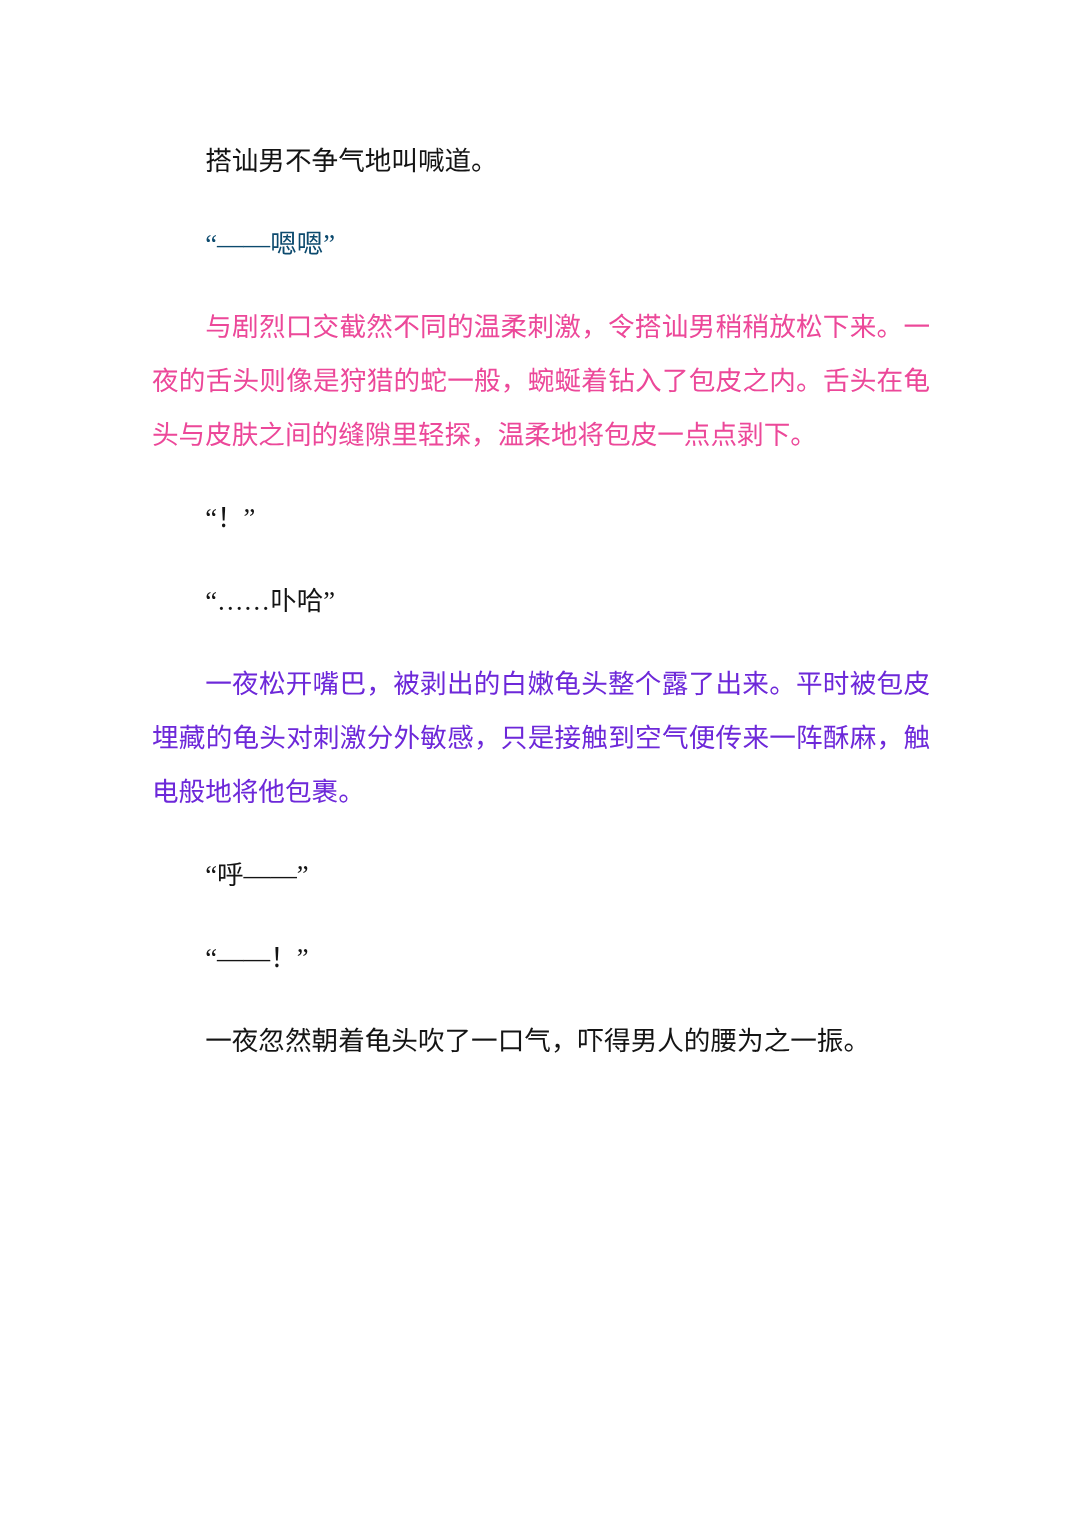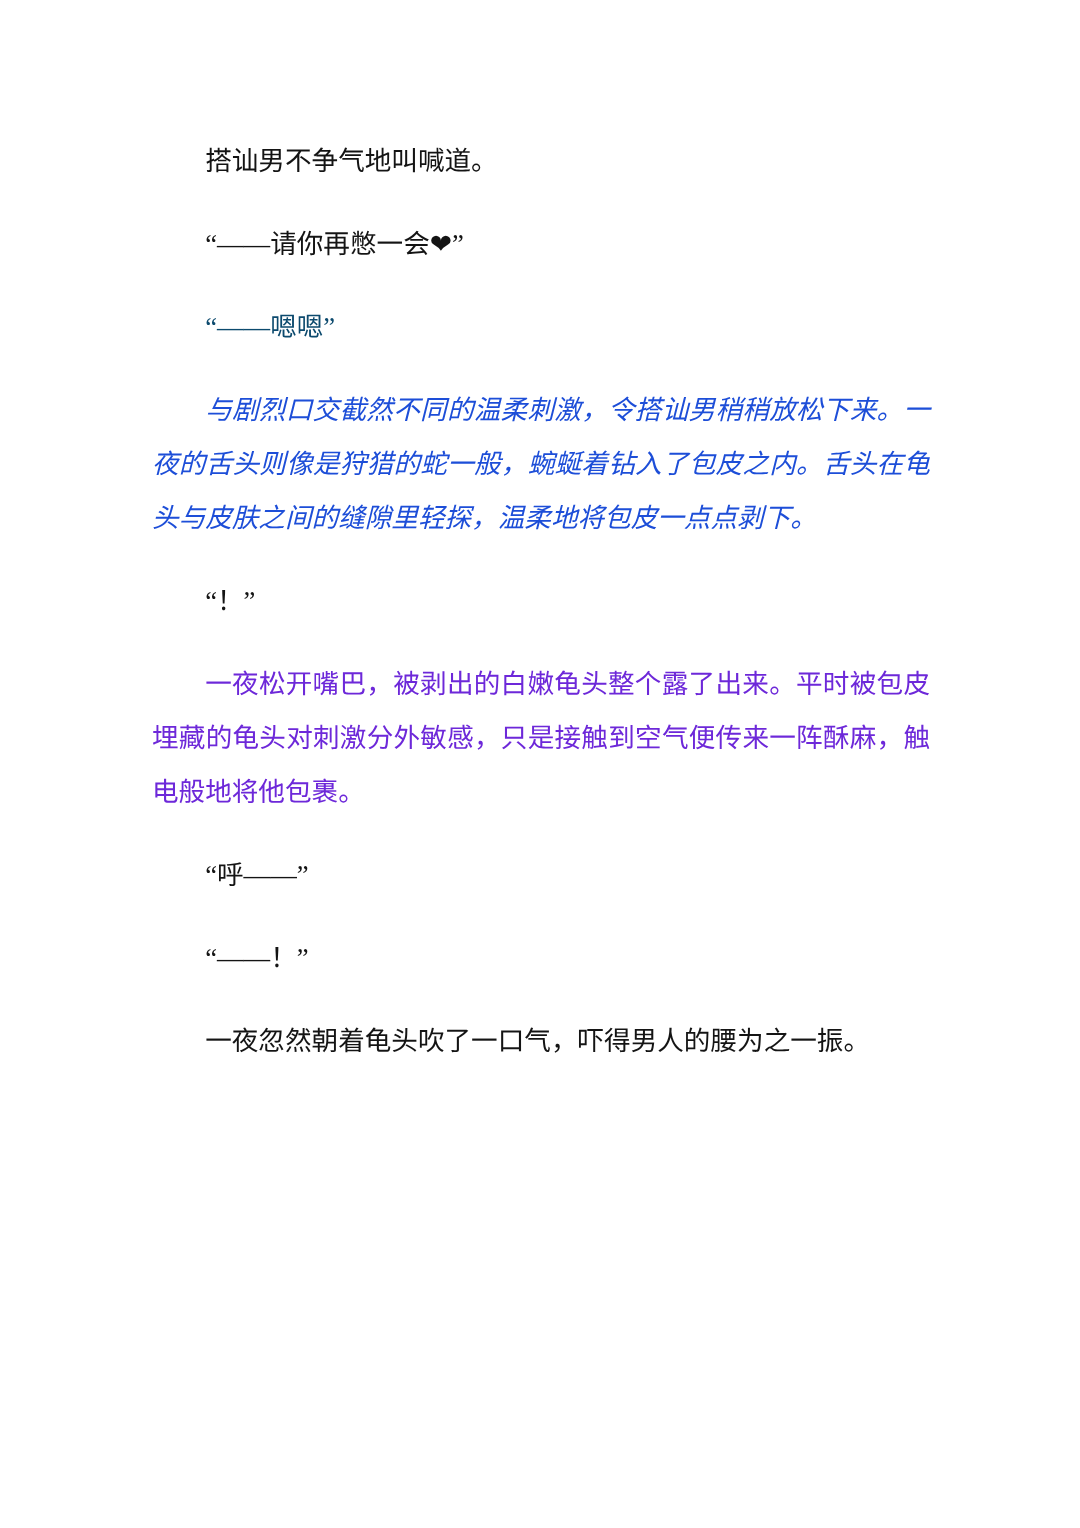--- a/index.html
+++ b/index.html
@@ -39,22 +39,22 @@
     letter-spacing: 0;
     word-break: normal;
   }
 </style>
 </head>
 <body style="background: rgb(255, 255, 255);">
 
 <div class="page">
   <div class="text-block" id="paragraphs-container">
       <p style="color: rgb(20, 20, 20);">搭讪男不争气地叫喊道。</p>
-      <p style="color: rgb(20, 20, 20);">“——请你再憋一会❤”</p>
       <p style="color: #0c4a6e;">“——嗯嗯”</p>
-      <p style="color: #1d4ed8; font-style: italic;">与剧烈口交截然不同的温柔刺激，令搭讪男稍稍放松下来。一夜的舌头则像是狩猎的蛇一般，蜿蜒着钻入了包皮之内。舌头在龟头与皮肤之间的缝隙里轻探，温柔地将包皮一点点剥下。</p>
+      <p style="color: #ec4899;">与剧烈口交截然不同的温柔刺激，令搭讪男稍稍放松下来。一夜的舌头则像是狩猎的蛇一般，蜿蜒着钻入了包皮之内。舌头在龟头与皮肤之间的缝隙里轻探，温柔地将包皮一点点剥下。</p>
       <p style="color: rgb(20, 20, 20);">“！”</p>
+      <p style="color: rgb(20, 20, 20);">“……卟哈”</p>
       <p style="color: #6d28d9;">一夜松开嘴巴，被剥出的白嫩龟头整个露了出来。平时被包皮埋藏的龟头对刺激分外敏感，只是接触到空气便传来一阵酥麻，触电般地将他包裹。</p>
       <p style="color: rgb(20, 20, 20);">“呼——”</p>
       <p style="color: rgb(20, 20, 20);">“——！”</p>
       <p style="color: rgb(20, 20, 20);">一夜忽然朝着龟头吹了一口气，吓得男人的腰为之一振。</p>
     </div>
 </div>
 
 </body></html>

